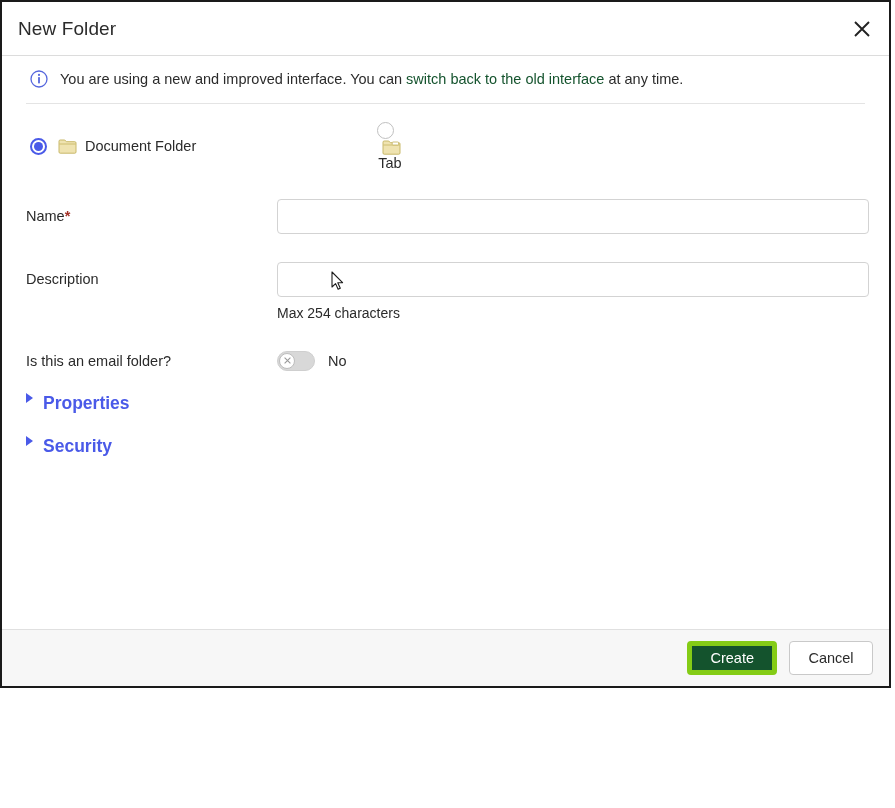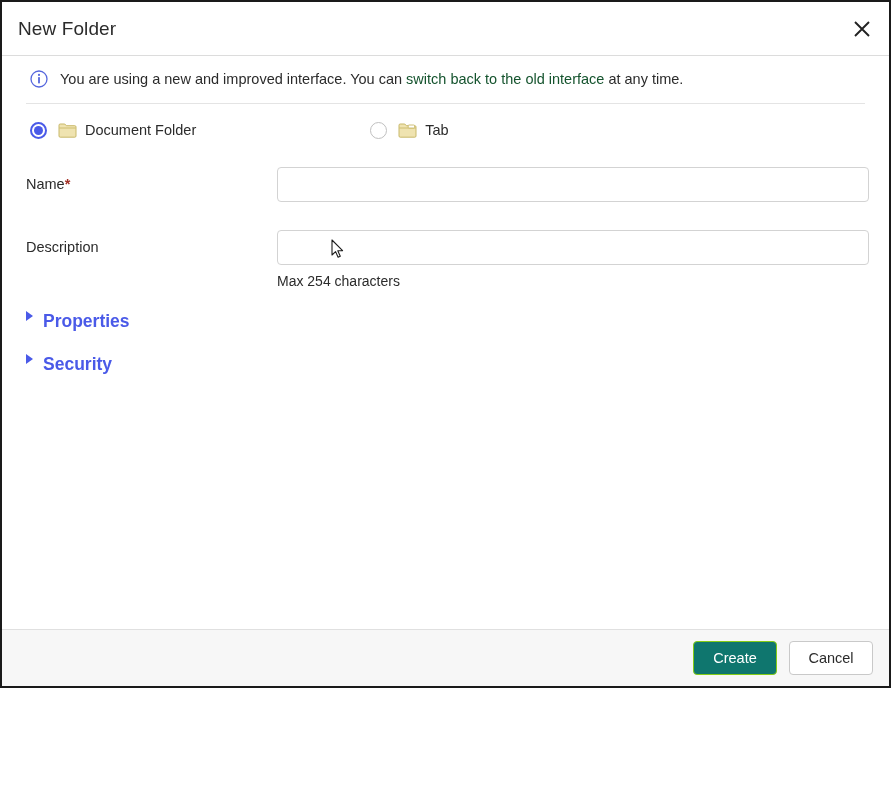--- a/index.html
+++ b/index.html
@@ -95,21 +95,21 @@
   .radio-row {
     display: flex;
     align-items: center;
     padding: 18px 24px 0 28px;
   }
   .radio-option {
     display: flex;
     align-items: center;
     cursor: pointer;
   }
-  .radio-option.second { margin-left: 174px; }
+  .radio-option.second { margin-left: 174px; flex-direction: column; }
   .radio-mark {
     width: 17px;
     height: 17px;
     border-radius: 50%;
     box-sizing: border-box;
     flex: 0 0 auto;
     display: flex;
     align-items: center;
     justify-content: center;
   }
@@ -271,23 +271,23 @@
   .btn {
     font-family: "Liberation Sans", sans-serif;
     font-size: 14.5px;
     height: 34px;
     border-radius: 4px;
     cursor: pointer;
     padding: 0 18px;
     box-sizing: border-box;
   }
   .btn-primary {
-    background: #0f766e;
+    background: #14532d;
     color: #ffffff;
-    border: 1px solid #84cc16;
+    border: 5px solid #84cc16;
     min-width: 84px;
   }
   .btn-secondary {
     background: #ffffff;
     color: #2b2b2b;
     border: 1px solid #c9c9c9;
     min-width: 84px;
     margin-left: 12px;
   }
 </style>
@@ -362,20 +362,31 @@
           <input class="text-input" type="text" value="" style="">
           <span class="cursor-arrow">
             <svg width="14" height="20" viewBox="0 0 14 20">
               <path d="M1 1 L1 16 L4.6 12.6 L7.1 18.3 L9.3 17.3 L6.8 11.8 L11.6 11.6 Z" fill="#ffffff" stroke="#1c1c1c" stroke-width="1.1" stroke-linejoin="round"></path>
             </svg>
           </span>
           <div class="helper-text">Max 254 characters</div>
         </div>
       </div>
 
+      <div class="toggle-row">
+        <div class="label">Is this an email folder?</div>
+        <div class="toggle">
+          <span class="toggle-knob">
+            <svg width="9" height="9" viewBox="0 0 9 9">
+              <path d="M1.6 1.6 L7.4 7.4 M7.4 1.6 L1.6 7.4" stroke="#9a9a9a" stroke-width="1.1" fill="none"></path>
+            </svg>
+          </span>
+        </div>
+        <span class="toggle-state">No</span>
+      </div>
 
     </div>
 
     <div class="section">
       <span class="section-caret"></span>
       <span class="section-title">Properties</span>
     </div>
 
     <div class="section">
       <span class="section-caret"></span>

